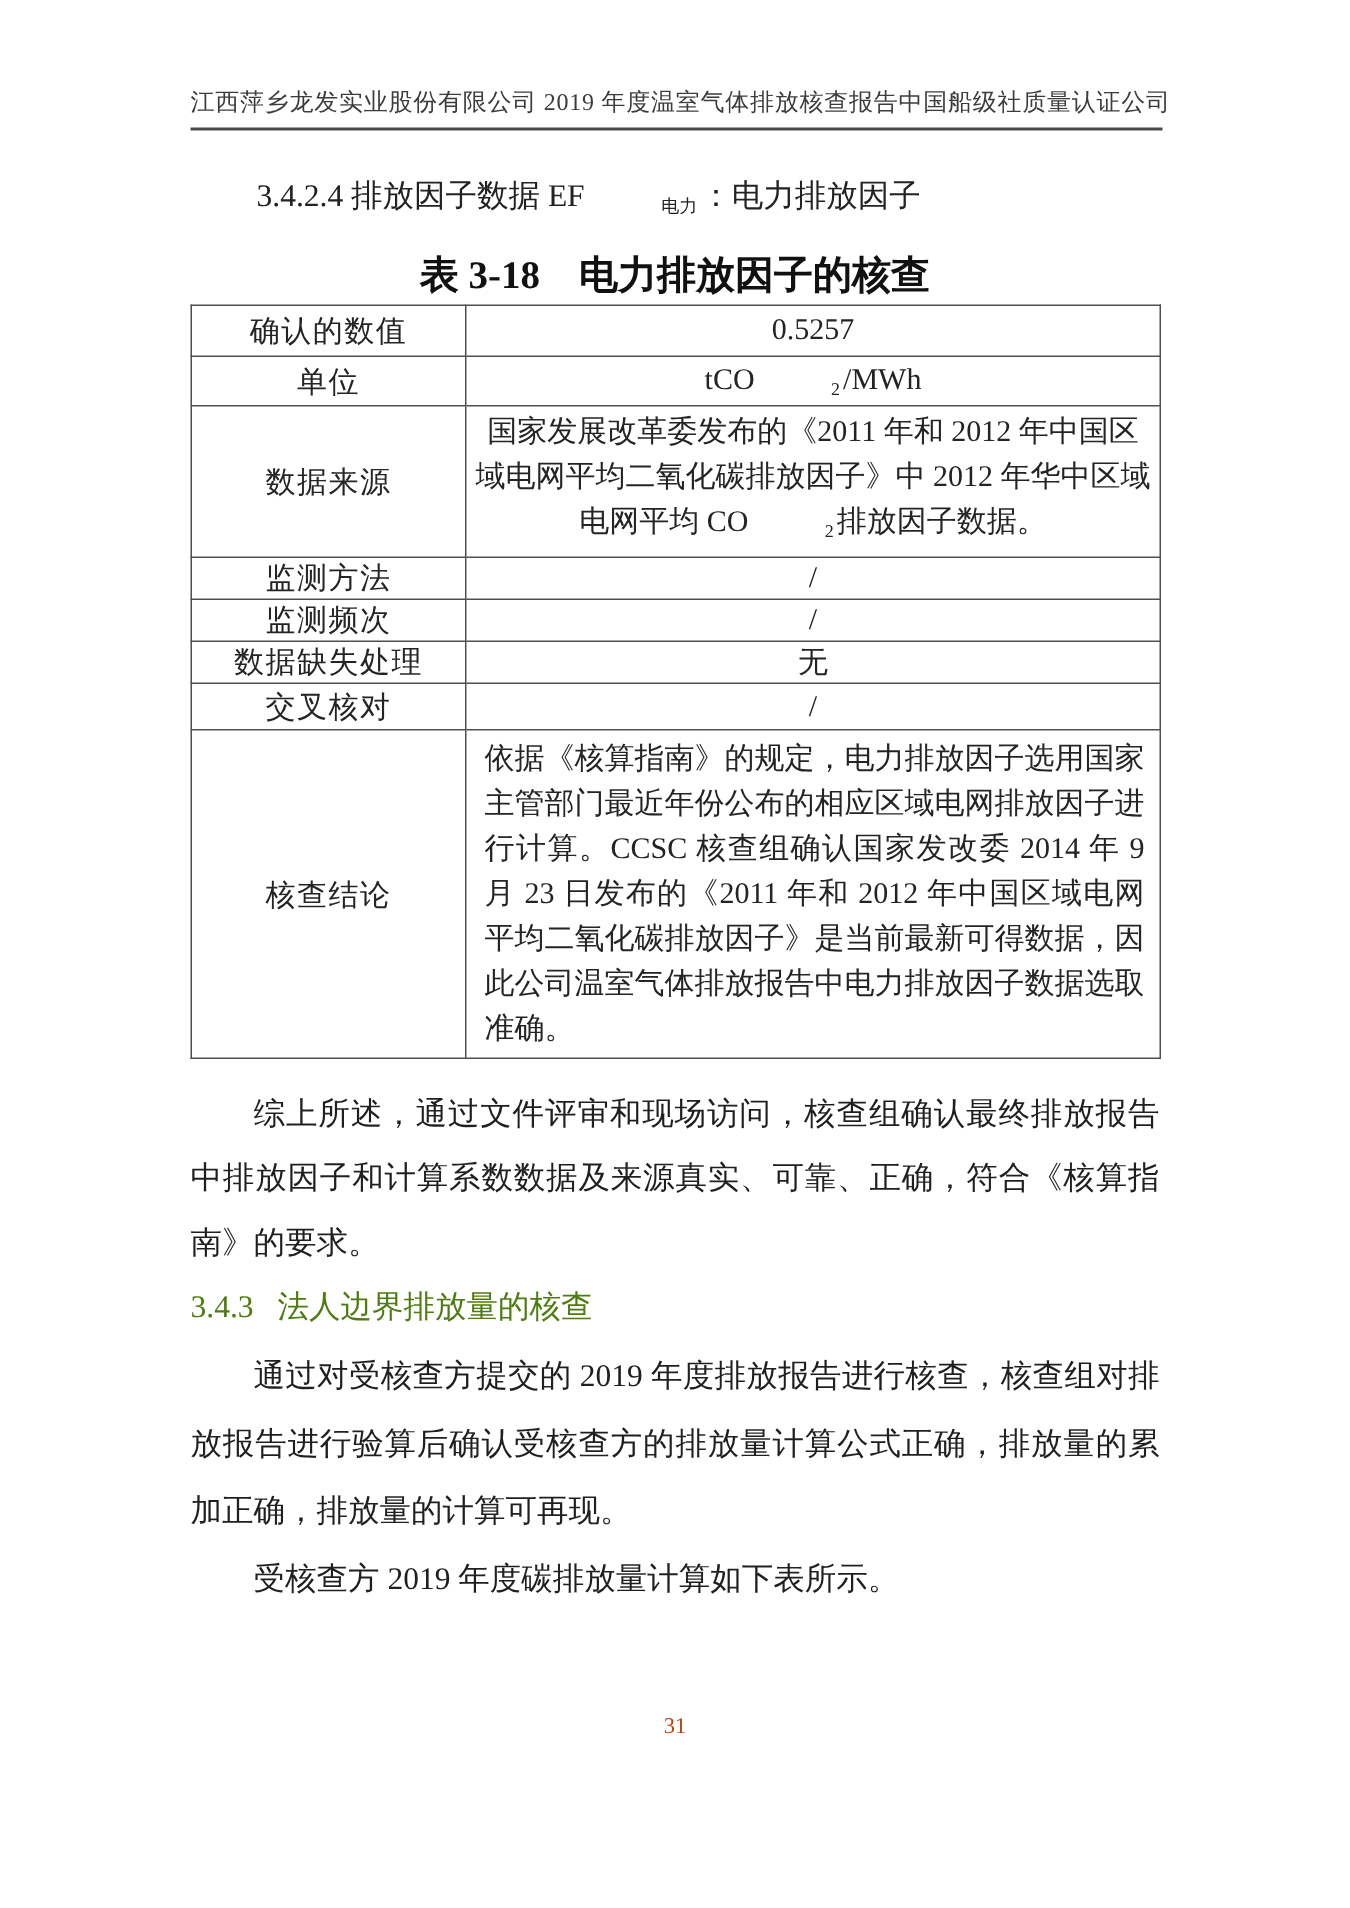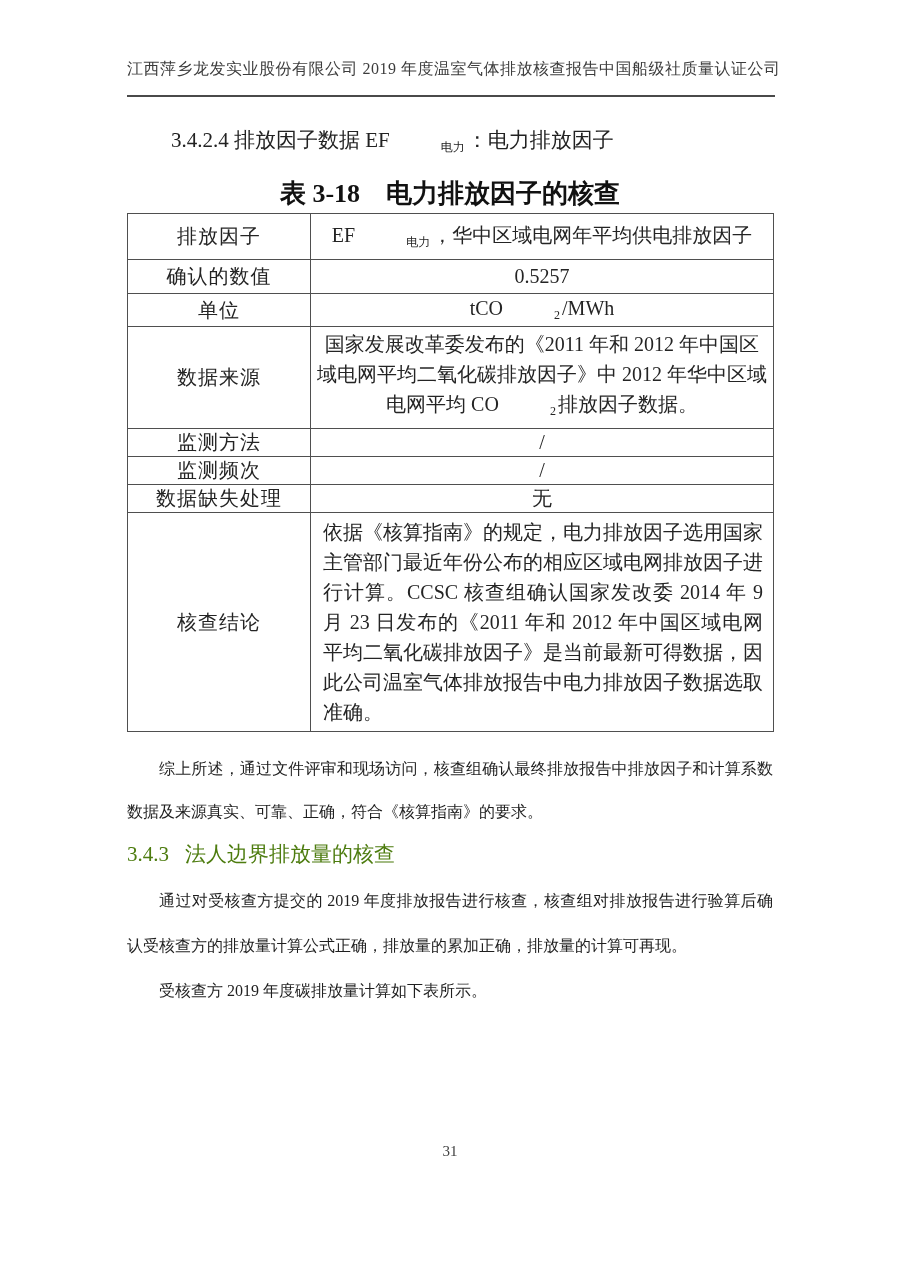--- a/index.html
+++ b/index.html
@@ -16,21 +16,21 @@
     padding: 58px 127px 0 127px;
   }
   
   .doc-header {
     width: 648px;
     font-size: 16px;
     line-height: 22px;
     text-align: justify;
     text-align-last: justify;
     color: #3c3c3c;
-    padding-bottom: 15px;
+    padding-bottom: 5px;
     border-bottom: 2px solid #4a4a4a;
     letter-spacing: 0.5px;
     white-space: nowrap;
   }
   
   .h3424 {
     margin-top: 29px;
     padding-left: 44px;
     font-size: 21px;
     line-height: 28px;
@@ -84,21 +84,21 @@
   }
   td.val-con {
     text-align: justify;
     line-height: 30px;
     padding: 4px 10px 4px 12px;
     vertical-align: middle;
   }
   
   .para {
     width: 646px;
-    font-size: 16px;
+    font-size: 21px;
     line-height: 43px;
     text-align: justify;
     text-indent: 2em;
     color: #1f1f1f;
   }
   .p-summary { margin-top: 15px; }
   
   .h343 {
     margin-top: 6px;
     font-size: 21px;
@@ -109,21 +109,21 @@
   .h343 .num { margin-right: 16px; }
   .p-verify { margin-top: 9px; line-height: 45px; }
   .p-note   { line-height: 45px; }
   
   .page-num {
     position: absolute;
     left: 0; right: 0;
     top: 1143px;
     text-align: center;
     font-size: 15px;
-    color: #404040;
+    color: #c2410c;
   }
 </style>
 </head>
 <body>
 
 <div class="page">
 
   <div class="doc-header">
     <span>江西萍乡龙发实业股份有限公司 2019 年度温室气体排放核查报告中国船级社质量认证公司</span>
   </div>
@@ -133,24 +133,20 @@
   </div>
 
   <div class="tbl-caption">表 3-18　电力排放因子的核查</div>
 
   <table class="vtable">
     <colgroup>
       <col style="width:183px">
       <col style="width:463px">
     </colgroup>
     <tbody>
-      <tr class="r-ef">
-        <td class="lbl">排放因子</td>
-        <td class="val"><span>EF</span><span class="sub">电力</span><span>，华中区域电网年平均供电排放因子</span></td>
-      </tr>
       <tr class="r-num">
         <td class="lbl">确认的数值</td>
         <td class="val">0.5257</td>
       </tr>
       <tr class="r-unit">
         <td class="lbl">单位</td>
         <td class="val"><span>tCO</span><span class="sub">2</span><span>/MWh</span></td>
       </tr>
       <tr class="r-src">
         <td class="lbl">数据来源</td>
@@ -161,20 +157,24 @@
         <td class="val">/</td>
       </tr>
       <tr class="r-s">
         <td class="lbl">监测频次</td>
         <td class="val">/</td>
       </tr>
       <tr class="r-s">
         <td class="lbl">数据缺失处理</td>
         <td class="val">无</td>
       </tr>
+      <tr class="r-x">
+        <td class="lbl">交叉核对</td>
+        <td class="val">/</td>
+      </tr>
       <tr class="r-con">
         <td class="lbl">核查结论</td>
         <td class="val-con">依据《核算指南》的规定，电力排放因子选用国家主管部门最近年份公布的相应区域电网排放因子进行计算。CCSC 核查组确认国家发改委 2014 年 9 月 23 日发布的《2011 年和 2012 年中国区域电网平均二氧化碳排放因子》是当前最新可得数据，因此公司温室气体排放报告中电力排放因子数据选取准确。</td>
       </tr>
     </tbody>
   </table>
 
   <div class="para p-summary">综上所述，通过文件评审和现场访问，核查组确认最终排放报告中排放因子和计算系数数据及来源真实、可靠、正确，符合《核算指南》的要求。</div>
 
   <div class="h343">

